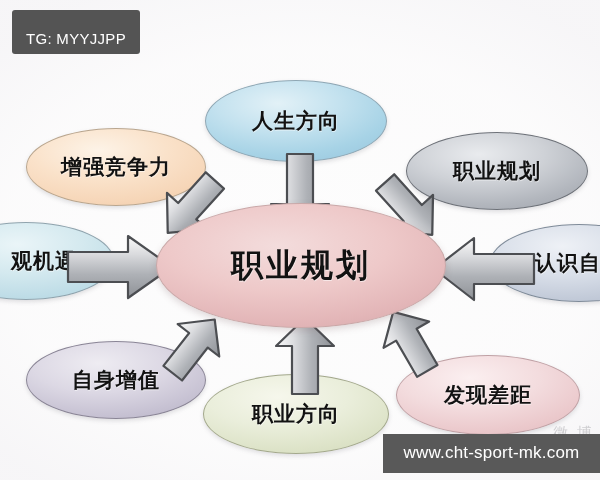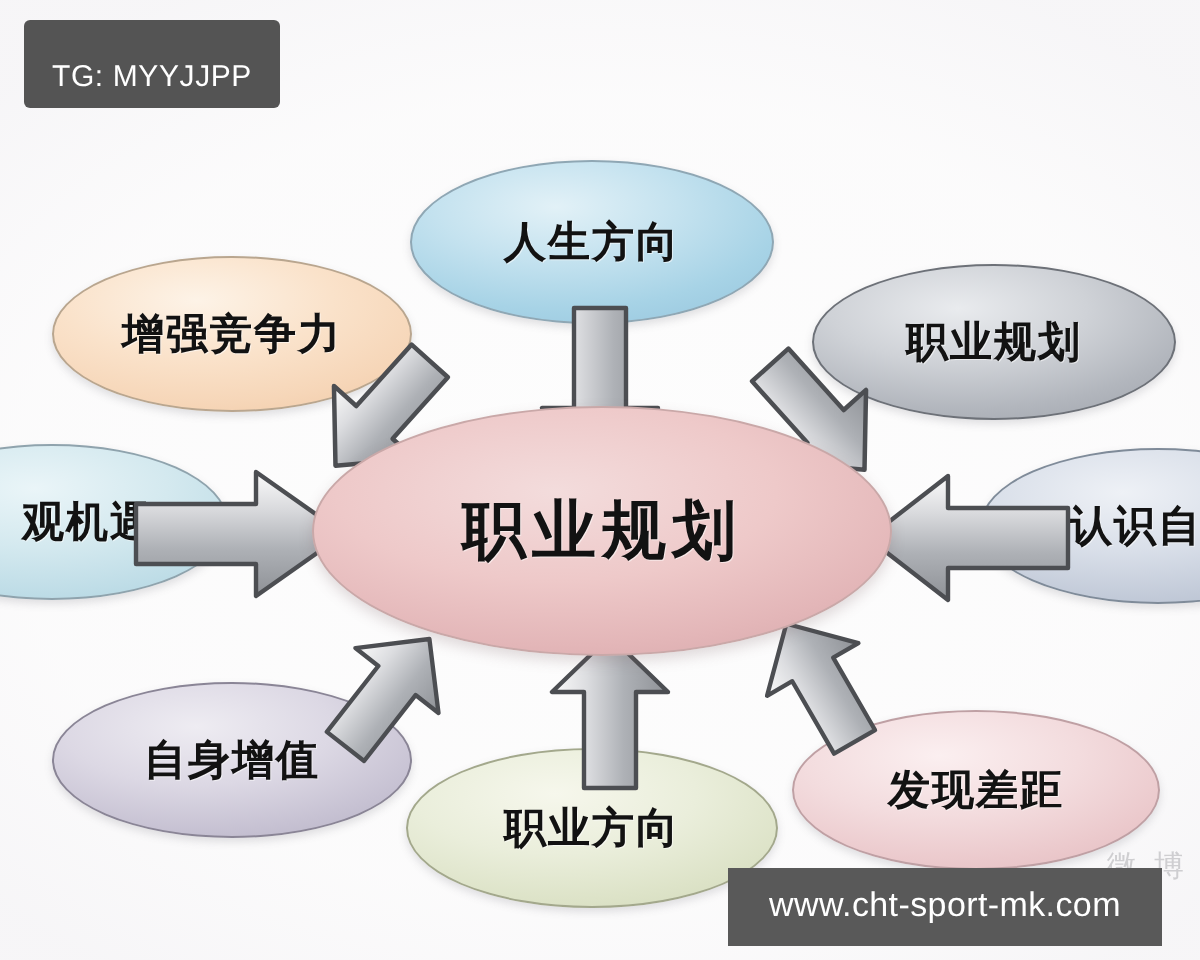--- a/index.html
+++ b/index.html
@@ -126,21 +126,21 @@
     color: #ffffff;
     font-size: 15px;
     padding: 20px 14px 7px 14px;
     border-radius: 3px;
     letter-spacing: 0.3px;
     z-index: 30;
     font-family: "Liberation Sans", sans-serif;
   }
   #watermark-bottom {
     position: absolute;
-    left: 364px; top: 434px;
+    left: 383px; top: 434px;
     width: 217px;
     background: #595959;
     color: #ffffff;
     font-size: 17px;
     padding: 9px 0 10px 0;
     text-align: center;
     letter-spacing: 0.2px;
     z-index: 30;
     font-family: "Liberation Sans", sans-serif;
   }

